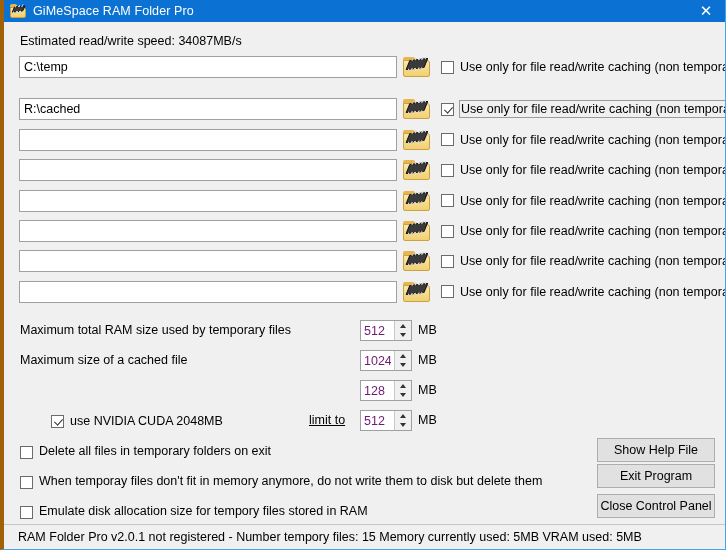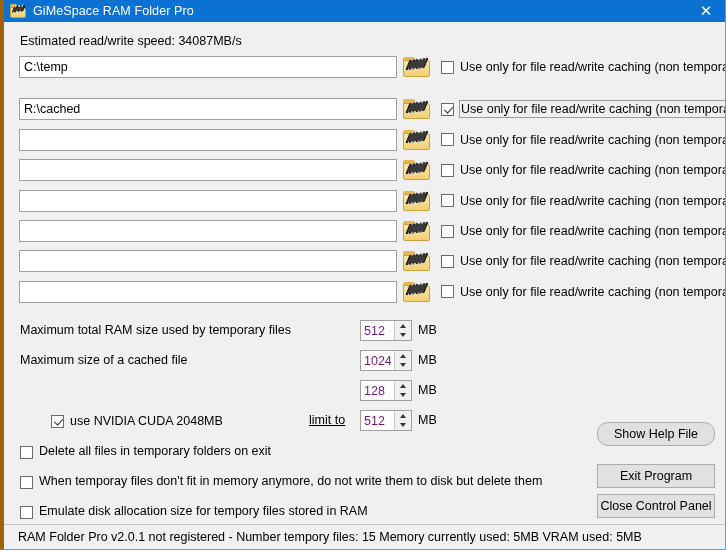--- a/index.html
+++ b/index.html
@@ -494,21 +494,21 @@
   </div>
   <div class="opt-row" style="top:471px;">
     <span class="cbox"></span>
     <span class="chk-label">When temporay files don't fit in memory anymore, do not write them to disk but delete them</span>
   </div>
   <div class="opt-row" style="top:501px;">
     <span class="cbox"></span>
     <span class="chk-label">Emulate disk allocation size for tempory files stored in RAM</span>
   </div>
 
-  <button class="btn" style="top:422px;border-radius:11px;">Show Help File</button>
+  <button class="btn" style="top:438px;">Show Help File</button>
   <button class="btn" style="top:464px;">Exit Program</button>
   <button class="btn" style="top:494px;">Close Control Panel</button>
 
   <div class="statusbar">
     <span class="status-text">RAM Folder Pro v2.0.1 not registered  - Number tempory files: 15 Memory currently used: 5MB VRAM used: 5MB</span>
   </div>
 
 </div>
 
 </body></html>

